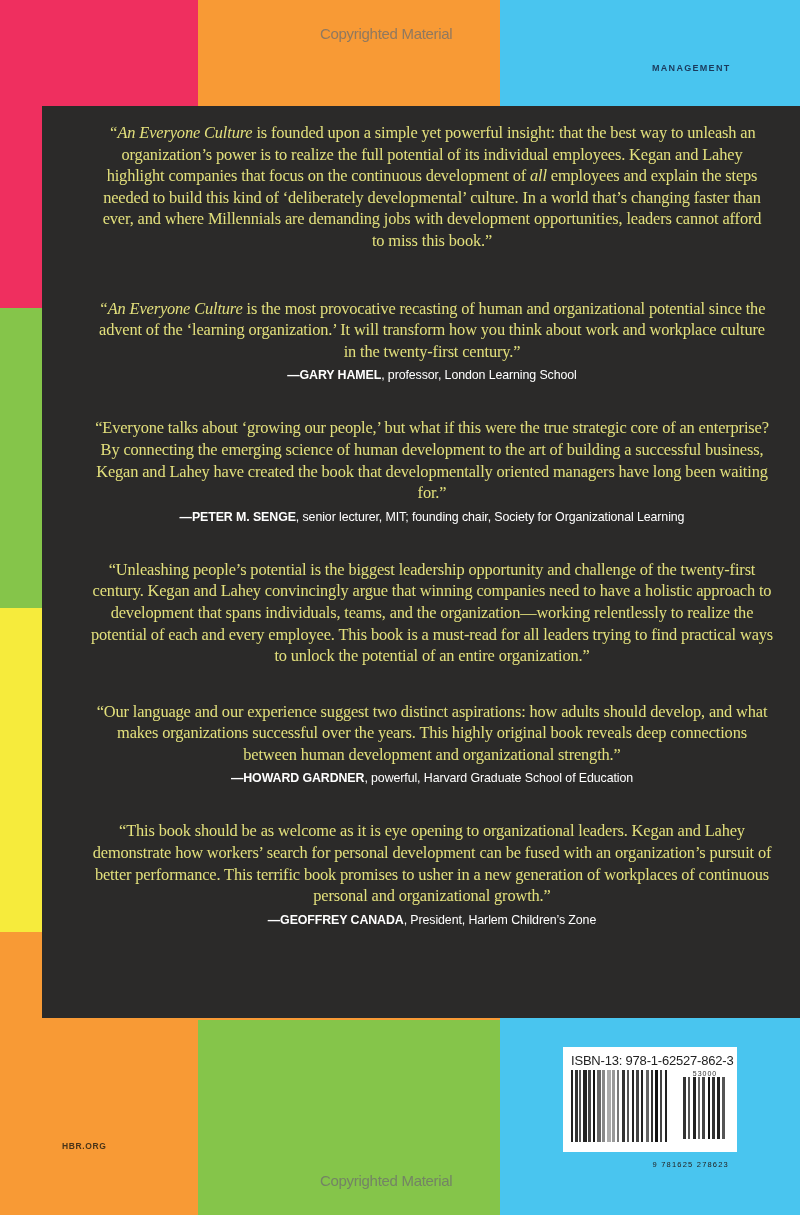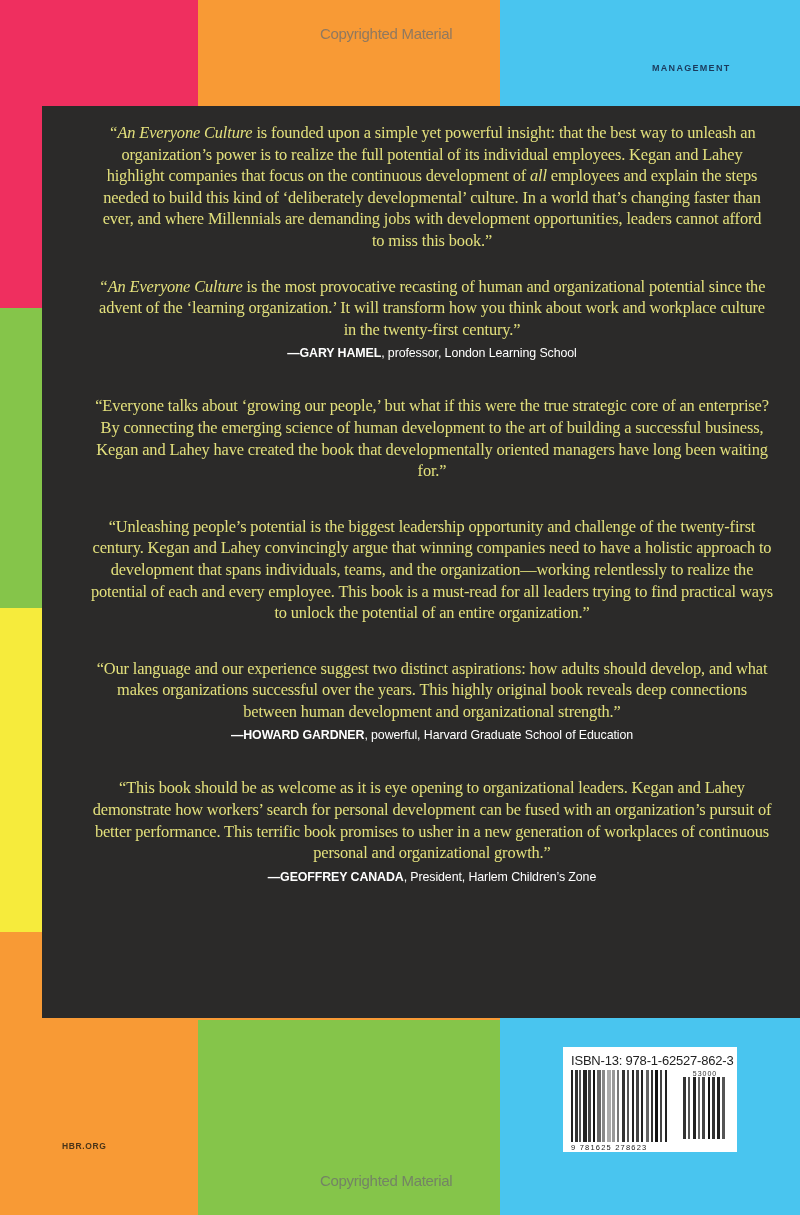--- a/index.html
+++ b/index.html
@@ -65,21 +65,21 @@
     }
     .bars-row { display: flex; align-items: flex-start; margin-top: 2px; }
     .main-bars { display: flex; height: 72px; width: 104px; }
     .main-bars span { display: block; height: 100%; }
     .addon { margin-left: 8px; display: flex; flex-direction: column; align-items: center; }
     .addon-digits { font-family: "Liberation Sans", sans-serif; font-size: 7px; color: #333; letter-spacing: 1px; }
     .addon-bars { display: flex; height: 62px; width: 44px; }
     .addon-bars span { display: block; height: 100%; }
     .ean-digits {
       font-family: "Liberation Sans", sans-serif; font-size: 7.5px; color: #222;
-      letter-spacing: 1.2px; margin-top: 1px;
+      letter-spacing: 1.2px; margin-top: 18px; text-align: right;
     }
   </style>
 </head>
 <body>
 
 <div class="band" style="left:0;top:0;width:198px;height:308px;background:#ef2f5f;"></div>
 <div class="band" style="left:0;top:308px;width:198px;height:300px;background:#85c54a;"></div>
 <div class="band" style="left:0;top:608px;width:198px;height:324px;background:#f6eb3c;"></div>
 <div class="band" style="left:0;top:932px;width:198px;height:283px;background:#f89a35;"></div>
 
@@ -95,31 +95,32 @@
 <div class="category">MANAGEMENT</div>
 
 <div class="panel">
 
   <div class="quote-block" style="width:672px;">
     <p class="quote-text">
       <em>“An Everyone Culture</em><span> is founded upon a simple yet powerful insight: that the best way to unleash an organization’s power is to realize the full potential of its individual employees. Kegan and Lahey highlight companies that focus on the continuous development of </span><em>all</em><span> employees and explain the steps needed to build this kind of ‘deliberately developmental’ culture. In a world that’s changing faster than ever, and where Millennials are demanding jobs with development opportunities, leaders cannot afford to miss this book.”</span>
     </p>
   </div>
 
-  <div class="quote-block" style="width:680px;margin-top:24px;">
+  <div class="quote-block" style="width:680px;margin-top:46px;">
     <p class="quote-text">
       <em>“An Everyone Culture</em><span> is the most provocative recasting of human and organizational potential since the advent of the ‘learning organization.’ It will transform how you think about work and workplace culture in the twenty-first century.”</span>
     </p>
     <div class="attribution"><span class="name">—GARY HAMEL</span><span class="role">, professor, London Learning School</span></div>
   </div>
 
   <div class="quote-block" style="width:684px;margin-top:34px;">
     <p class="quote-text">
       <span>“Everyone talks about ‘growing our people,’ but what if this were the true strategic core of an enterprise? By connecting the emerging science of human development to the art of building a successful business, Kegan and Lahey have created the book that developmentally oriented managers have long been waiting for.”</span>
     </p>
+    <div class="attribution"><span class="name">—PETER M. SENGE</span><span class="role">, senior lecturer, MIT; founding chair, Society for Organizational Learning</span></div>
   </div>
 
   <div class="quote-block" style="width:684px;margin-top:34px;">
     <p class="quote-text">
       <span>“Unleashing people’s potential is the biggest leadership opportunity and challenge of the twenty-first century. Kegan and Lahey convincingly argue that winning companies need to have a holistic approach to development that spans individuals, teams, and the organization—working relentlessly to realize the potential of each and every employee. This book is a must-read for all leaders trying to find practical ways to unlock the potential of an entire organization.”</span>
     </p>
   </div>
 
   <div class="quote-block" style="width:684px;margin-top:34px;">
     <p class="quote-text">

